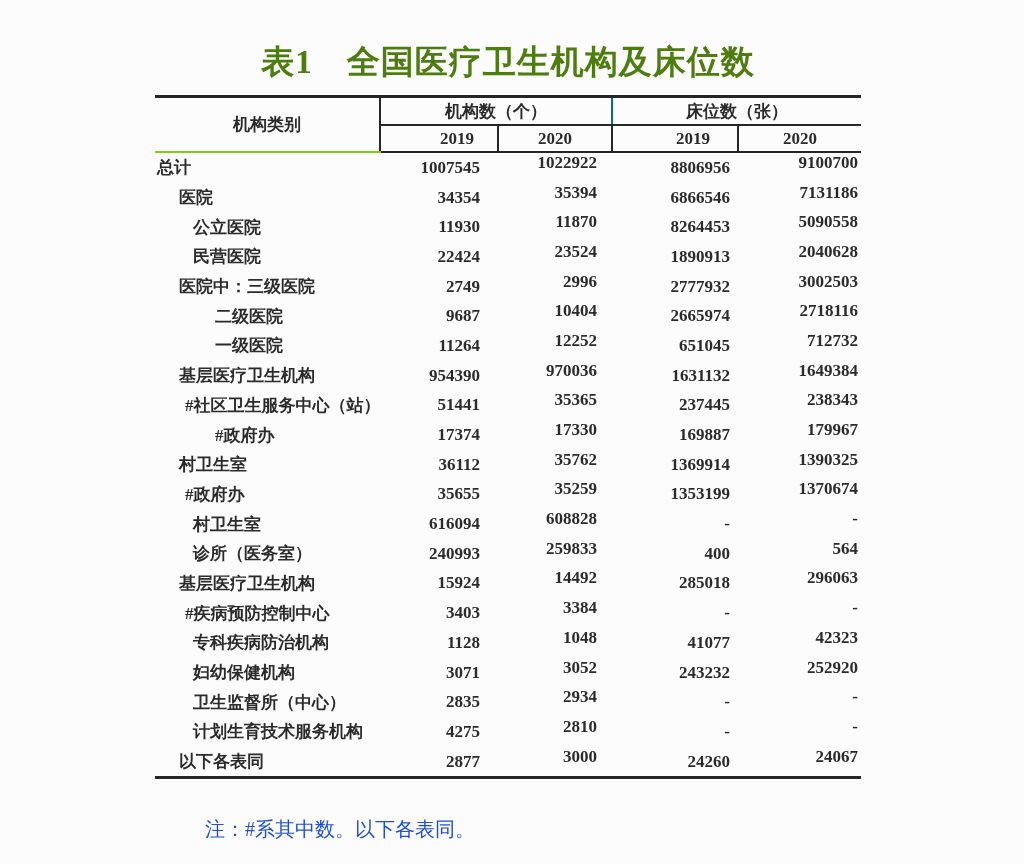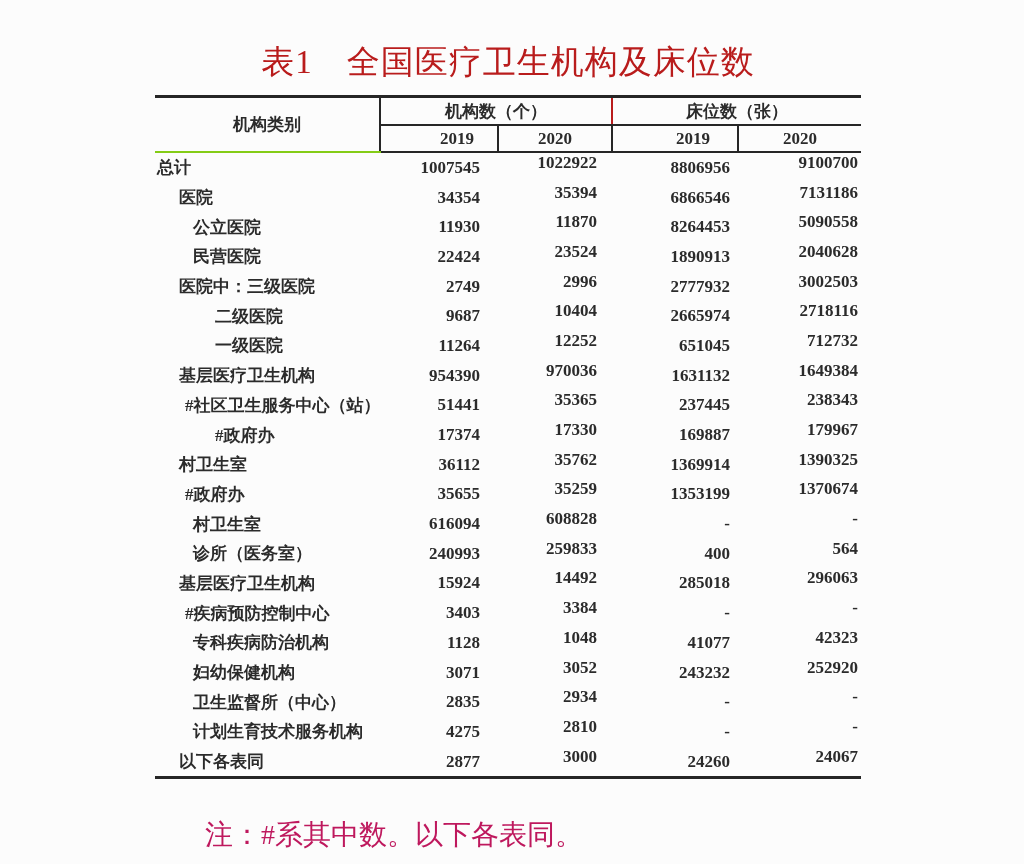--- a/index.html
+++ b/index.html
@@ -4,35 +4,35 @@
 <style>
   html,body{margin:0;padding:0;}
   body{
     width:1024px;height:864px;background:#fcfcfc;
     font-family:"Liberation Serif","DejaVu Serif",serif;
     color:#2b2b2b;overflow:hidden;
   }
   .page{position:relative;width:1024px;height:864px;}
   .title{
     position:absolute;top:40px;left:155px;width:706px;
-    text-align:center;font-size:33px;font-weight:400;color:#b91c1c;
+    text-align:center;font-size:33px;font-weight:700;color:#4d7c0f;
     letter-spacing:1px;white-space:nowrap;
   }
   table.stat{
     position:absolute;top:95px;left:155px;width:706px;
     border-collapse:collapse;table-layout:fixed;
     border-top:3px solid #262626;border-bottom:3px solid #262626;
   }
   thead th{
     font-size:17px;font-weight:700;color:#2b2b2b;
     text-align:center;vertical-align:middle;padding:0;
   }
   th.cat{border-right:2px solid #262626;border-bottom:2px solid #84cc16;}
   th.grp{height:26px;border-bottom:2px solid #262626;}
-  th.grp1{border-right:2px solid #b91c1c;font-family:Liberation Serif, serif;}
+  th.grp1{border-right:2px solid #0369a1;font-family:Liberation Serif, serif;}
   tr.yr th{height:25px;border-bottom:2px solid #262626;}
   th.y1,th.y3{border-right:2px solid #262626;padding-left:36px;}
   th.y2{border-right:2px solid #262626;}
   tbody td{
     height:29.7px;font-size:17px;font-weight:700;color:#2b2b2b;
     padding:0;vertical-align:middle;white-space:nowrap;overflow:hidden;
   }
   td.label{text-align:left;}
   td.num{text-align:right;font-variant-numeric:tabular-nums;}
   td.c2{padding-right:18px;}
@@ -40,21 +40,21 @@
   td.c4{padding-right:8px;}
   td.c5{padding-right:3px;}
   td.raise{transform:translateY(-5px);text-align:right;}
   .ind0{padding-left:2px;}
   .ind1{padding-left:24px;}
   .ind2{padding-left:30px;}
   .ind3{padding-left:38px;}
   .ind4{padding-left:60px;margin-top:40px;}
   .note{
     position:absolute;left:205px;top:816px;
-    font-size:28px;font-weight:400;color:#be185d;white-space:nowrap;
+    font-size:20px;font-weight:400;color:#1d4ed8;white-space:nowrap;
   }
 </style>
 </head>
 <body>
 
 <div class="page">
 
   <div class="title">表1　全国医疗卫生机构及床位数</div>
 
   <table class="stat">

